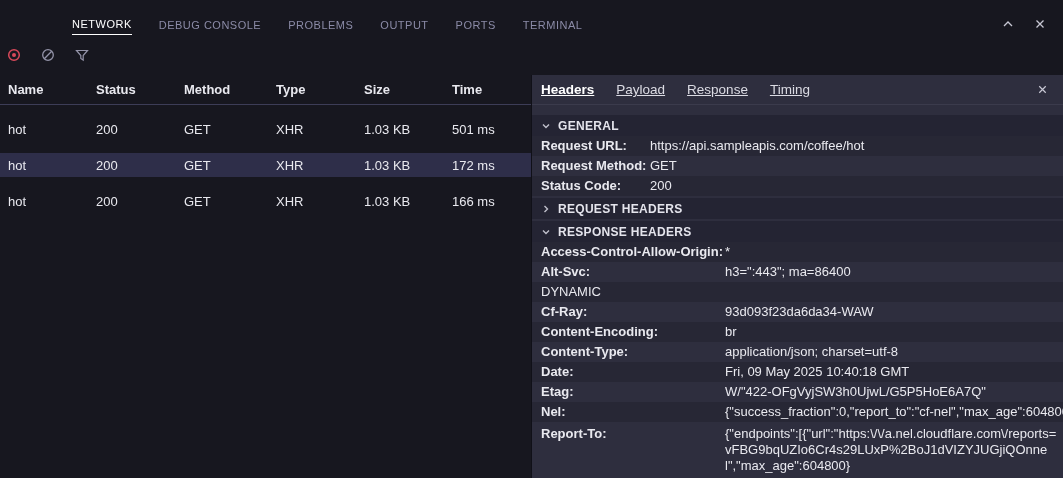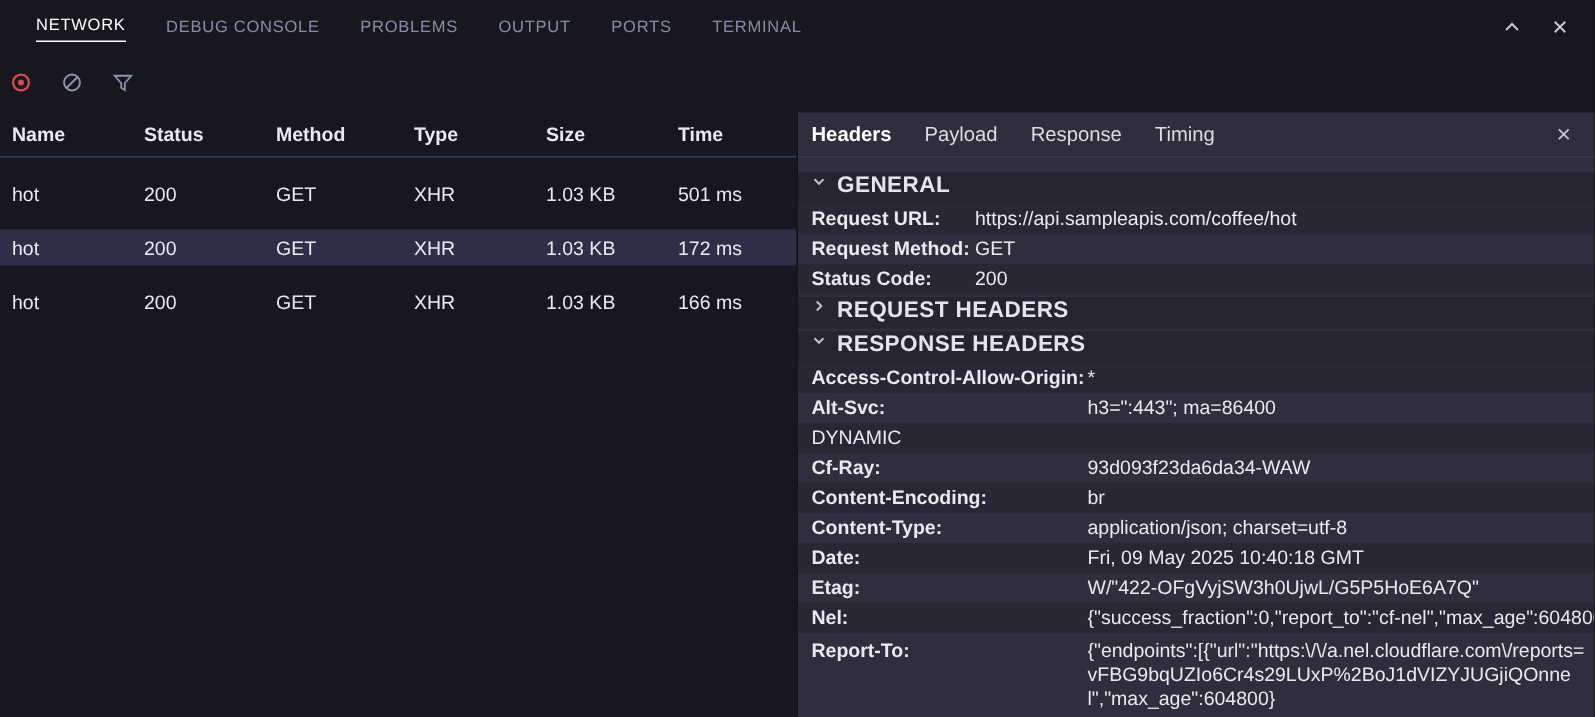--- a/index.html
+++ b/index.html
@@ -7,21 +7,21 @@
   body {
     background:#17171f;
     font-family:"Liberation Sans", sans-serif;
     color:#e9e9ef;
     overflow:hidden;
     font-size:13px;
   }
   svg { display:block; }
 
   
-  .topbar { height:35px; display:flex; align-items:center; padding-left:24px; background:#17171f; }
+  .topbar { height:35px; display:flex; align-items:flex-end; padding-left:24px; background:#17171f;margin-left:48px; }
   .top-tab {
     font-size:11px; letter-spacing:.5px; color:#8b8ba7; margin-right:27px;
     padding:4px 0 4px; cursor:default; white-space:nowrap;
   }
   .top-tab.active { color:#ffffff; border-bottom:1px solid #ffffff; }
   .win-icons { margin-left:auto; display:flex; align-items:center; gap:10px; padding-right:12px; color:#c8c8d4; }
   .icon-btn { background:none; border:none; color:inherit; padding:4px; cursor:pointer; }
 
   
   .toolbar { height:40px; display:flex; align-items:center; gap:18px; padding-left:6px; background:#17171f; }
@@ -43,28 +43,28 @@
 
   
   .details-pane {
     flex:1; background:#2e2e3e; border-left:1px solid #101018;
     display:flex; flex-direction:column; overflow:hidden;
   }
   .det-tabs {
     height:30px; flex:0 0 30px; display:flex; align-items:center; gap:22px;
     padding:0 10px 0 9px; border-bottom:1px solid #3b3b4c; font-size:13.5px;
   }
-  .det-tab { color:#dcdce4; cursor:default; }
+  .det-tab { color:#dcdce4; cursor:default;text-decoration:underline; }
   .det-tab.active { color:#ffffff; font-weight:700; }
   .det-close { margin-left:auto; color:#c8c8d4; }
 
   .det-body { flex:1; overflow:hidden; padding-top:10px; }
   .section-header {
-    height:21px; display:flex; align-items:flex-start; gap:6px; padding-left:8px;
-    background:#242433; font-size:15px; font-weight:bold; letter-spacing:.3px;
+    height:21px; display:flex; align-items:center; gap:6px; padding-left:8px;
+    background:#242433; font-size:12px; font-weight:bold; letter-spacing:.3px;
     color:#e4e4ec; cursor:pointer; margin-top:2px;
   }
   .section-header:first-child { margin-top:0; }
   .sec-chevron { color:#c0c0cc; }
 
   .kv-group .kv:nth-child(odd) { background:rgba(0,0,0,.14); }
   .kv { display:flex; align-items:flex-start; padding-left:9px; min-height:20px; line-height:20px; }
   .kv .k { font-weight:bold; flex:0 0 auto; }
   .kv.g .k { width:109px; }
   .kv.r .k { width:184px; }

